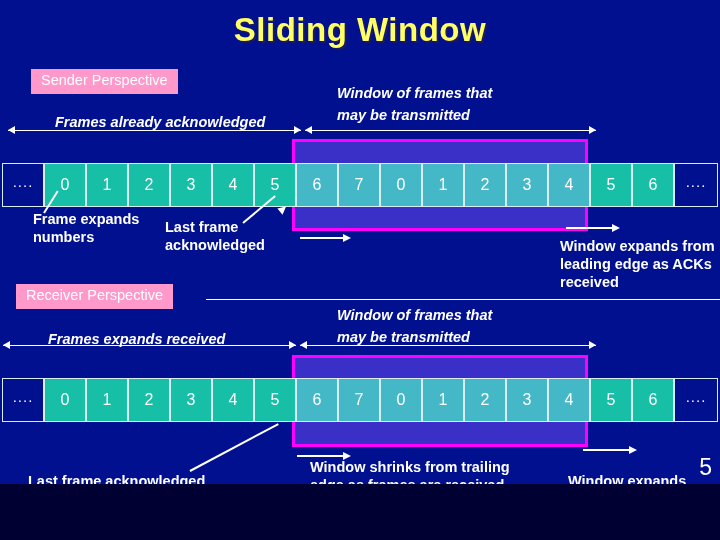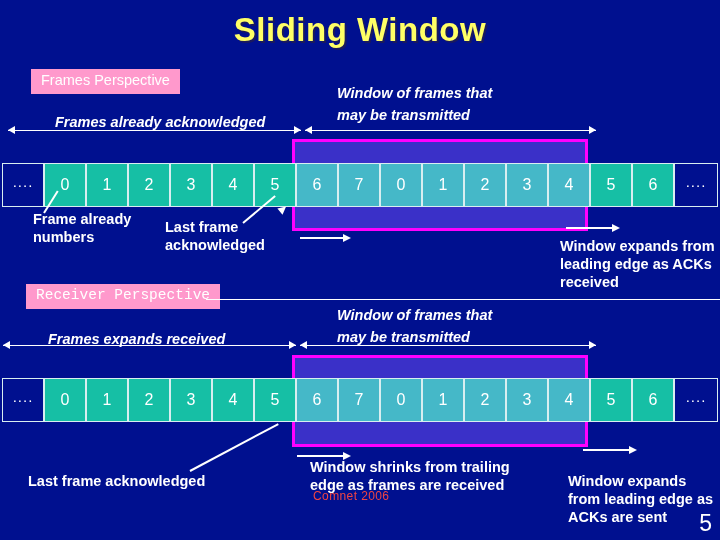--- a/index.html
+++ b/index.html
@@ -3,21 +3,21 @@
 <meta charset="utf-8">
 <style>
   html, body {
     margin: 0;
     padding: 0;
     background: #000033;
   }
   #slide {
     position: relative;
     width: 720px;
-    height: 540px;
+    height: 484px;
     background: #00108F;
     overflow: hidden;
     font-family: "Liberation Sans", sans-serif;
     color: #ffffff;
   }
 
   
   #title {
     position: absolute;
     left: 0; top: 11px;
@@ -34,21 +34,21 @@
   .badge {
     position: absolute;
     background: #FF99CC;
     color: #ffffff;
     font-size: 14.5px;
     padding: 4px 10px 5px 10px;
     white-space: nowrap;
     line-height: 1.1;
   }
   #badge-sender { left: 31px; top: 69px; }
-  #badge-receiver { left: 26px; top: 284px; font-family: Liberation Mono, monospace; }
+  #badge-receiver { left: 16px; top: 284px; }
 
   
   #receiver-divider {
     position: absolute;
     left: 206px; top: 299px;
     width: 514px; height: 1px;
     background: #ffffff;
   }
 
   
@@ -170,21 +170,21 @@
     letter-spacing: 0.4px;
   }
 </style>
 </head>
 <body>
 
 <div id="slide">
 
   <div id="title">Sliding Window</div>
 
-  <div class="badge" id="badge-sender">Frames Perspective</div>
+  <div class="badge" id="badge-sender">Sender Perspective</div>
 
   <div class="caption" id="cap-ack-s">Frames already acknowledged</div>
 
   <div class="caption" id="cap-win-s">
     <div>Window of frames that</div>
     <div>may be transmitted</div>
   </div>
 
   <div class="meas" id="meas-s-ack">
     <div class="head l"></div>
@@ -247,21 +247,21 @@
       </div>
       <div class="cell out" style="left: 630px; width: 42px;">
         <span>6</span>
       </div>
       <div class="cell ell" style="left: 672px; width: 44px;">
         <span>....</span>
       </div>
     </div>
 
   <div class="note" id="note-seq">Frame
-already
+expands
 numbers</div>
   <div class="note" id="note-lastack-s">Last frame
 acknowledged</div>
   <div class="note" id="note-expand-s">Window expands
 from leading edge
 as ACKs received</div>
 
   <div class="thin-line" style="left:44px; top:212px; width:26px; transform:rotate(-58deg);"></div>
   <div class="thin-line" style="left:243px; top:222px; width:42px; transform:rotate(-40deg);"></div>
   <div class="arrow-tip" style="left:279px; top:205px; transform:rotate(-40deg);"></div>

